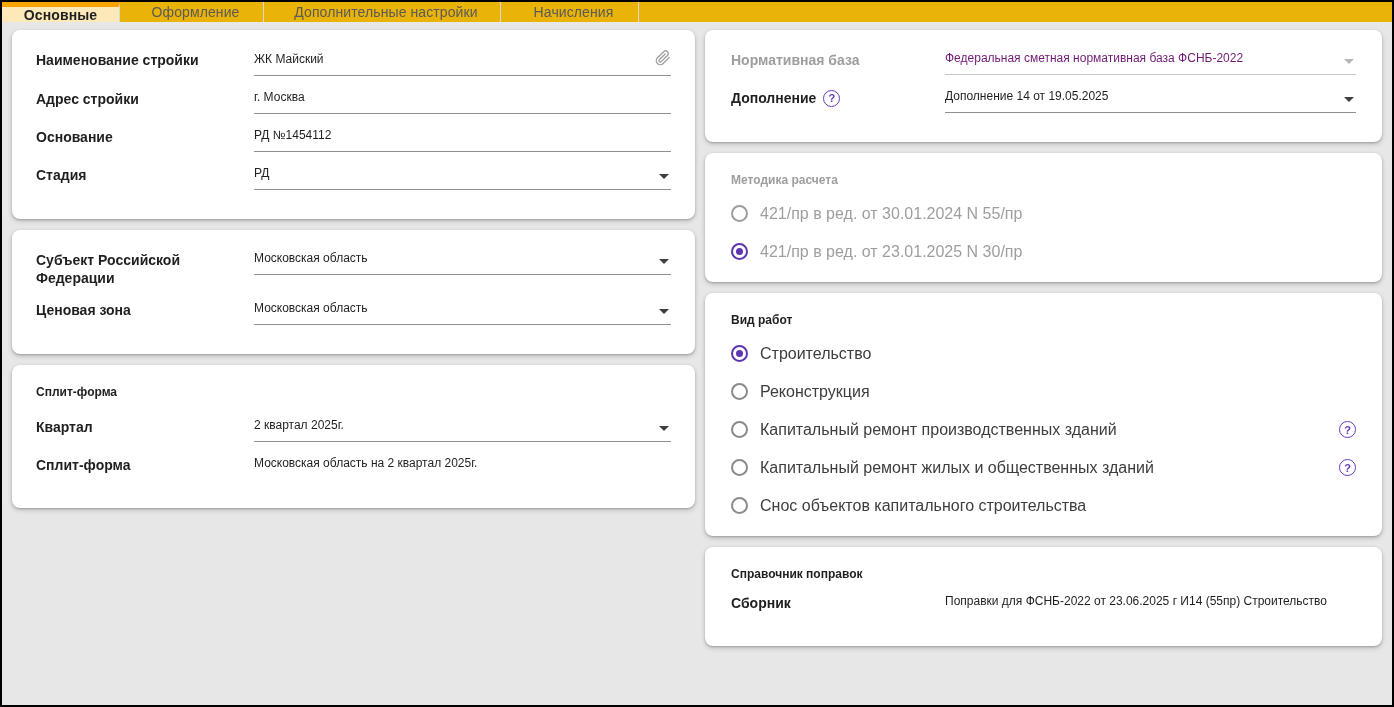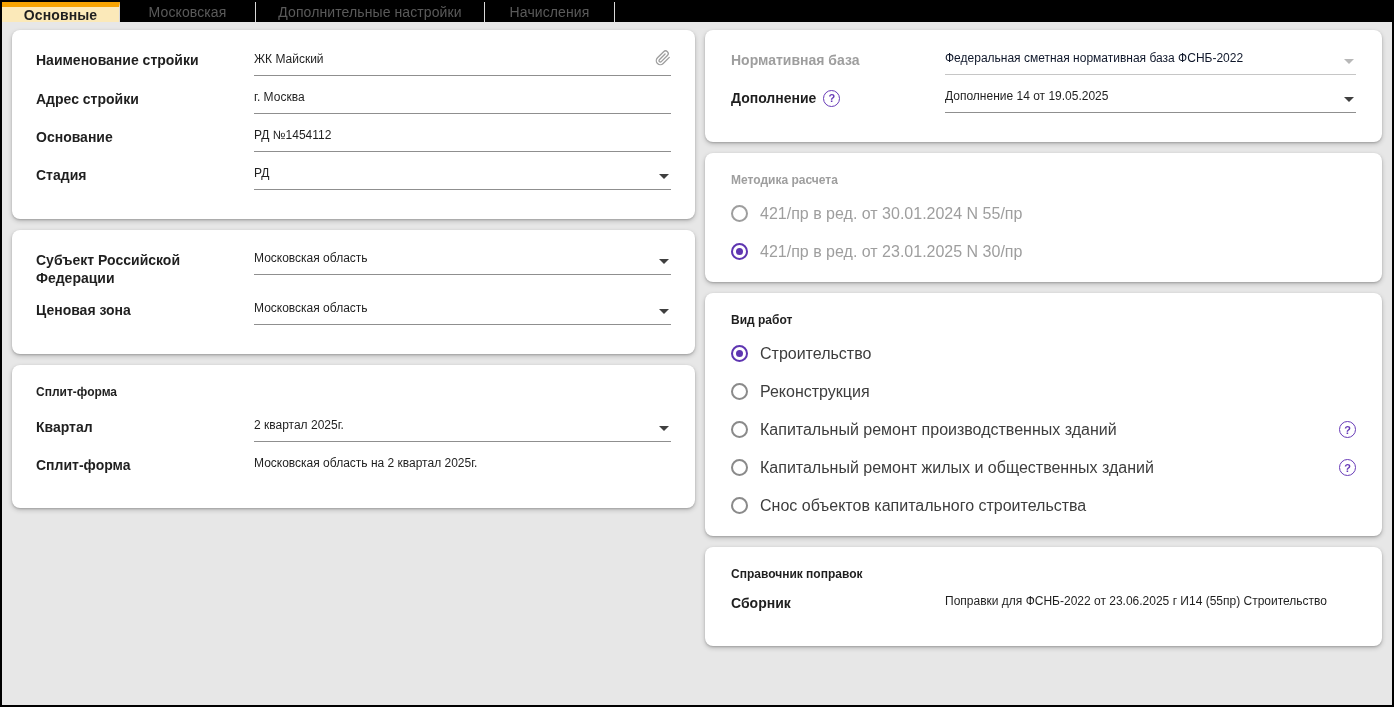--- a/index.html
+++ b/index.html
@@ -3,21 +3,21 @@
 <meta charset="utf-8">
 <style>
   html,body { margin:0; padding:0; background:#fff; }
   .page {
     box-sizing:border-box; width:1394px; height:707px;
     border:2px solid #000; background:#E7E7E7;
     font-family:"Liberation Sans", sans-serif;
     display:flex; flex-direction:column; overflow:hidden;
   }
   
-  .tabbar { background:#000000; display:flex; height:20px; flex-shrink:0; }
+  .tabbar { background:#eab308; display:flex; height:20px; flex-shrink:0;gap:8px; }
   .tab {
     box-sizing:border-box; display:flex; align-items:center; justify-content:center;
     font-size:14px; color:#5A5A5A; border-right:1px solid #D8D8D8; cursor:pointer;
     letter-spacing:.1px;
   }
   .tab.t1{ width:118px; } .tab.t2{ width:136px; } .tab.t3{ width:229px; } .tab.t4{ width:130px; }
   .tab.active {
     background:#FBE9B9; border-top:5px solid #F7A301;
     color:#1F1F1F; font-weight:bold;
   }
@@ -41,21 +41,21 @@
     line-height:18px; padding-top:1px; display:flex; align-items:center; gap:7px; flex-wrap:wrap;
   }
   .col-right .field-label { width:214px; }
   .field-value {
     flex:1; display:flex; align-items:flex-end; font-size:12px; color:#1F1F1F;
     border-bottom:1px solid #8F8F8F; padding-bottom:7px; min-width:0;
   }
   .field-value.plain { border-bottom:none; }
   .value-text { flex:1; line-height:17px; }
   .row-disabled .field-label { color:#9E9E9E; }
-  .row-disabled .field-value { color:#0f172a; border-bottom-color:#C6C6C6; }
+  .row-disabled .field-value { color:#701a75; border-bottom-color:#C6C6C6; }
   
   .caret {
     width:0; height:0; border-left:5px solid transparent; border-right:5px solid transparent;
     border-top:5px solid #3F3F3F; margin:0 2px 3px 8px; flex-shrink:0;
   }
   .row-disabled .caret { border-top-color:#B8B8B8; }
   .attach-icon { margin:0 0 2px 8px; flex-shrink:0; line-height:0; }
   .help-icon {
     box-sizing:border-box; width:17px; height:17px; border:1px solid #673AB7; border-radius:50%;
     color:#673AB7; font-size:11px; font-weight:bold;
@@ -78,21 +78,21 @@
   .muted-options .radio-label { color:#9E9E9E; }
   .muted-options .radio:not(.selected) { border-color:#9E9E9E; }
 </style>
 </head>
 <body>
 
 <div class="page">
 
   <div class="tabbar">
     <div class="tab t1 active">Основные</div>
-    <div class="tab t2">Московская</div>
+    <div class="tab t2">Оформление</div>
     <div class="tab t3">Дополнительные настройки</div>
     <div class="tab t4">Начисления</div>
   </div>
 
   <div class="content">
 
     <div class="col-left">
 
       <section class="card">
         <div class="field-row">

